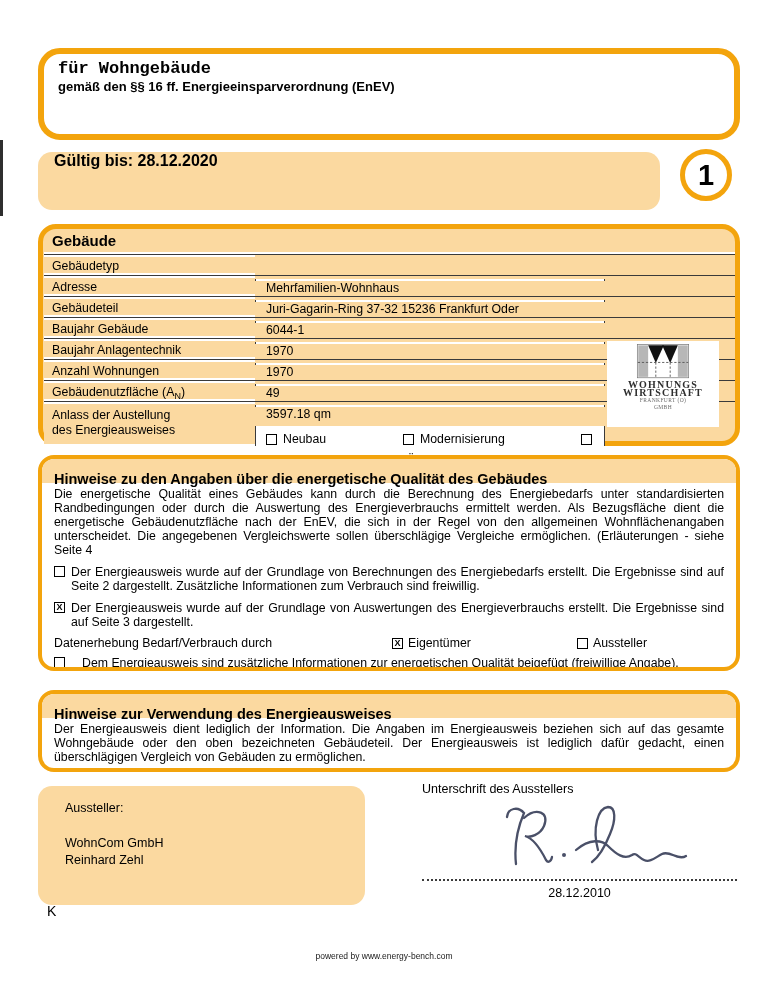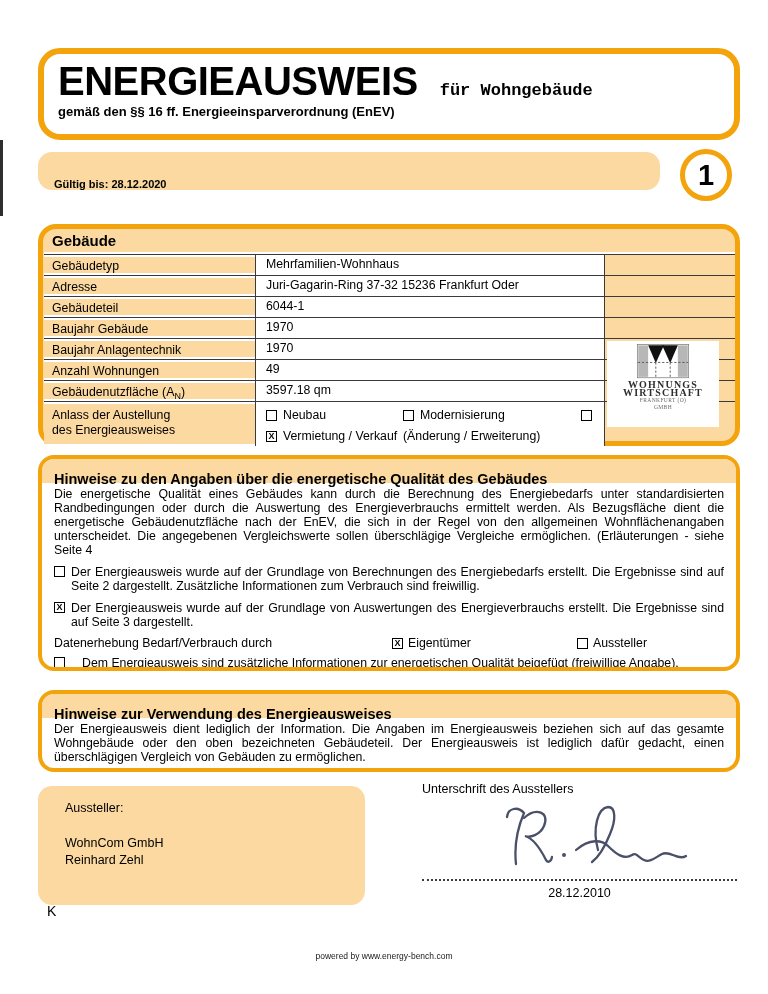--- a/index.html
+++ b/index.html
@@ -20,23 +20,23 @@
     position:absolute;left:38px;top:48px;width:702px;height:92px;box-sizing:border-box;
     border:6px solid var(--orange);border-radius:22px;background:#fff;padding:5px 14px 6px;
   }
   .title-row{display:flex;align-items:baseline;gap:22px;}
   .main-title{font-size:40px;font-weight:bold;letter-spacing:-0.5px;line-height:44px;white-space:nowrap;}
   .title-right{font-size:17px;font-weight:bold;white-space:nowrap;font-family:Liberation Mono, monospace;}
   .sub-title{font-size:13px;font-weight:bold;margin-top:1px;}
 
   
   .valid-band{
-    position:absolute;left:38px;top:152px;width:622px;height:38px;box-sizing:border-box;
-    background:var(--tan);border-radius:14px;display:flex;align-items:flex-end;
-    padding-left:16px;font-size:11px;font-weight:bold;
+    position:absolute;left:38px;top:152px;width:622px;height:58px;box-sizing:border-box;
+    background:var(--tan);border-radius:14px;display:flex;align-items:flex-start;
+    padding-left:16px;font-size:16px;font-weight:bold;
   }
   .page-circle{
     position:absolute;left:680px;top:149px;width:52px;height:52px;box-sizing:border-box;
     border:5px solid var(--orange);border-radius:50%;background:#fff;
     display:flex;align-items:center;justify-content:center;font-size:29px;font-weight:bold;
   }
 
   
   .gebaeude-box{
     position:absolute;left:38px;top:224px;width:702px;height:222px;box-sizing:border-box;
@@ -47,21 +47,21 @@
     font-size:15px;font-weight:bold;height:22px;padding-left:8px;
     border-bottom:1px solid var(--line);box-shadow:inset 0 -2px 0 #fff;
   }
   .grow{display:flex;height:20px;border-bottom:1px solid var(--line);box-sizing:content-box;}
   .glabel{
     width:211px;box-sizing:border-box;padding:2px 0 0 8px;background:var(--tan);
     border-top:2px solid #fff;border-bottom:2px solid #fff;font-size:12.3px;
   }
   .gvalue{
     width:350px;box-sizing:border-box;padding:2px 0 0 10px;background:#fff;
-    border-left:1px solid var(--line);border-right:1px solid var(--line);font-size:12.3px;
+    border-left:1px solid var(--line);border-right:1px solid var(--line);font-size:12.3px;margin-top:24px;
   }
   .grow.anlass{height:44px;border-bottom:none;}
   .grow.anlass .glabel{padding-top:4px;line-height:15px;}
   .grow.anlass .gvalue{padding:0;}
   .occ-grid{
     display:grid;grid-template-columns:137px 178px 1fr;grid-auto-rows:18px;row-gap:3px;
     padding:4px 4px 0 10px;font-size:12.3px;
   }
   .occ-cell{display:flex;align-items:center;gap:6px;white-space:nowrap;}
   sub{font-size:9px;}
@@ -117,21 +117,20 @@
   .footer{position:absolute;left:0;top:951px;width:100%;text-align:center;font-size:8.5px;color:#1a1a1a;}
 </style>
 </head>
 <body>
 
 <div class="page">
   <div class="scan-mark"></div>
 
   <div class="header-box">
     <div class="title-row">
-      <span class="main-title">ENERGIEAUSWEIS</span>
       <span class="title-right">für Wohngebäude</span>
     </div>
     <div class="sub-title">gemäß den §§ 16 ff. Energieeinsparverordnung (EnEV)</div>
   </div>
 
   <div class="valid-band">
     <span>Gültig bis: 28.12.2020</span>
   </div>
   <div class="page-circle">1</div>
 

